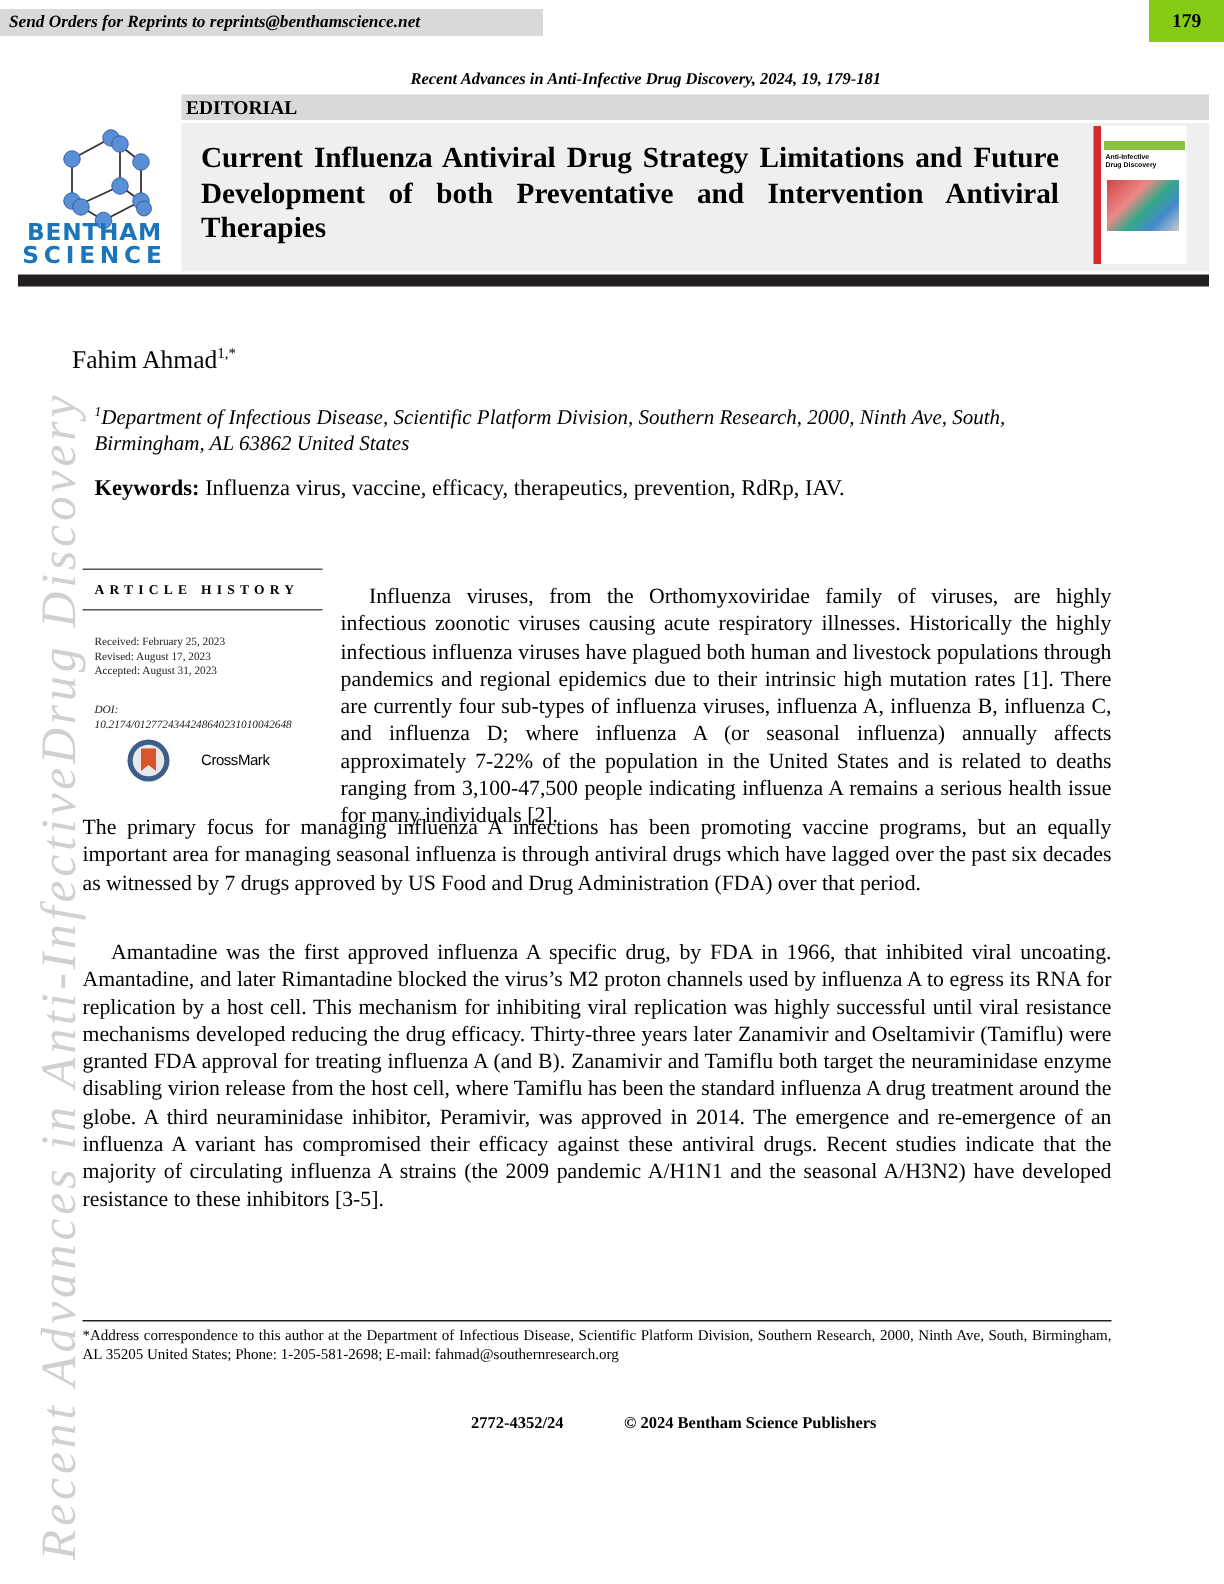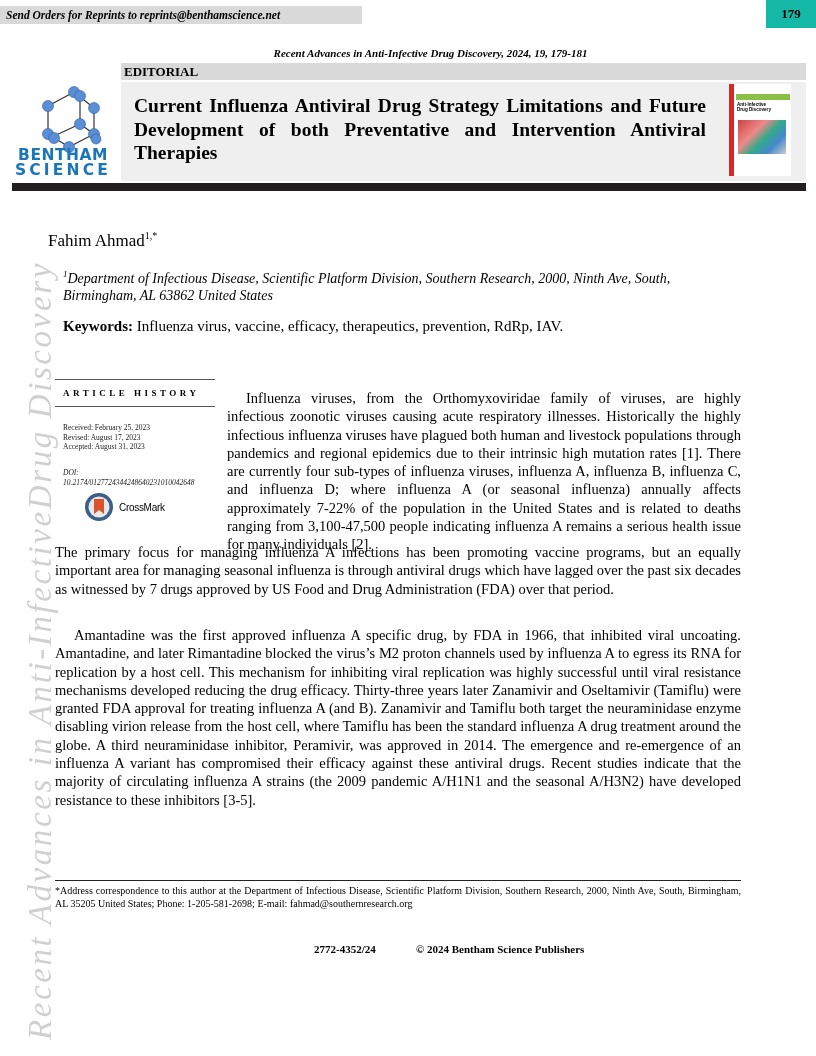--- a/index.html
+++ b/index.html
@@ -1,21 +1,21 @@
 <!DOCTYPE html>
 <html><head>
 <meta charset="utf-8">
 <style>
   html, body { margin: 0; padding: 0; }
   body { width: 816px; height: 1056px; position: relative; background: #ffffff; overflow: hidden;
          font-family: "Liberation Serif", serif; color: #000; }
   .abs { position: absolute; }
   .reprint { left: 0; top: 6px; height: 18px; width: 362px; background: #d9d9d9;
              font-size: 11.5px; font-style: italic; font-weight: bold; line-height: 18px; padding-left: 6px; box-sizing: border-box; }
-  .pageno { right: 0; top: 0; width: 50px; height: 28px; background: #14b8a6; font-size: 13px; font-weight: bold;
+  .pageno { right: 0; top: 0; width: 50px; height: 28px; background: #84cc16; font-size: 13px; font-weight: bold;
             text-align: center; line-height: 28px; }
   .citation { left: 0; width: 751px; top: 47px; text-align: center; font-size: 11px; font-style: italic; font-weight: bold; padding-left: 110px; box-sizing: border-box; }
   .editorial { left: 121px; top: 63px; width: 685px; height: 17px; background: #d9d9d9; font-size: 13px; font-weight: bold; line-height: 17px; padding-left: 3px; box-sizing: border-box; }
   .titlebox { left: 121px; top: 82px; width: 603px; height: 99px; background: #efefef; }
   .title { left: 134px; top: 94px; width: 572px; font-size: 19.5px; font-weight: bold; line-height: 23.5px; text-align: justify; text-align-last: left; }
   .rightbox { left: 724px; top: 82px; width: 82px; height: 99px; background: #efefef; }
   .cover { left: 729px; top: 84px; width: 62px; height: 92px; background: #fff; border-left: 5px solid #d42a2a; box-sizing: border-box; }
   .cover .band { position: absolute; left: 2px; top: 10px; width: 54px; height: 6px; background: #8ac043; }
   .cover .ct { position: absolute; left: 3px; top: 18px; font-family: "Liberation Sans", sans-serif; font-size: 4.6px; font-weight: bold; line-height: 5px; }
   .cover .img { position: absolute; left: 4px; top: 36px; width: 48px; height: 34px;
@@ -28,21 +28,21 @@
   .author sup { font-size: 10px; }
   .affil { left: 63px; top: 266px; width: 650px; font-size: 14px; font-style: italic; line-height: 17px; }
   .affil sup { font-size: 9px; }
   .keywords { left: 63px; top: 318px; font-size: 15px; }
   .keywords b { font-weight: bold; }
   .hist-line1 { left: 55px; top: 379px; width: 160px; border-top: 1px solid #555; }
   .hist-title { left: 63px; top: 388px; font-size: 9px; font-weight: bold; letter-spacing: 3.5px; }
   .hist-line2 { left: 55px; top: 406px; width: 160px; border-top: 1px solid #555; }
   .hist-dates { left: 63px; top: 423px; font-size: 7.5px; line-height: 9.5px; color: #222; }
   .doi { left: 63px; top: 468px; font-size: 7.5px; font-style: italic; line-height: 9.5px; color: #222; }
-  .crossmark { left: 84px; top: 492px; width: 96px; height: 30px; display: flex; align-items: center; gap: 5px; }
+  .crossmark { left: 84px; top: 492px; width: 96px; height: 30px; display: flex; align-items: center; gap: 20px; }
   .crossmark .cm-label { font-family: "Liberation Sans", sans-serif; font-size: 10px; letter-spacing: -0.3px; }
   .body-text { font-size: 14.5px; line-height: 18.3px; text-align: justify; }
   .p1a { left: 227px; top: 389px; width: 514px; text-indent: 19px; }
   .p1b { left: 55px; top: 543px; width: 686px; }
   .p2 { left: 55px; top: 626px; width: 686px; text-indent: 19px; }
   .fn-line { left: 55px; top: 880px; width: 686px; border-top: 1.5px solid #222; }
   .footnote { left: 55px; top: 884px; width: 686px; font-size: 10px; line-height: 13px; text-align: justify; }
   .issn { left: 314px; top: 943px; font-size: 11px; font-weight: bold; }
   .copyright { left: 416px; top: 943px; font-size: 11px; font-weight: bold; }
   .sidebar { left: 22px; top: 1040px; transform-origin: left top; transform: rotate(-90deg);

